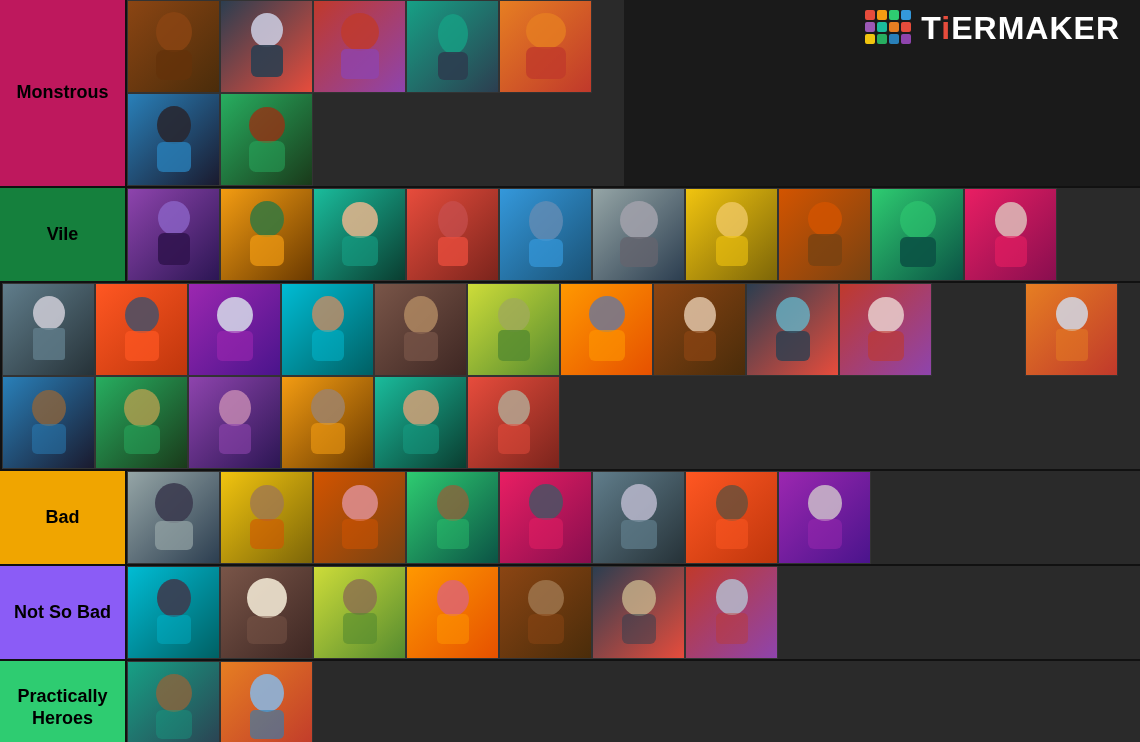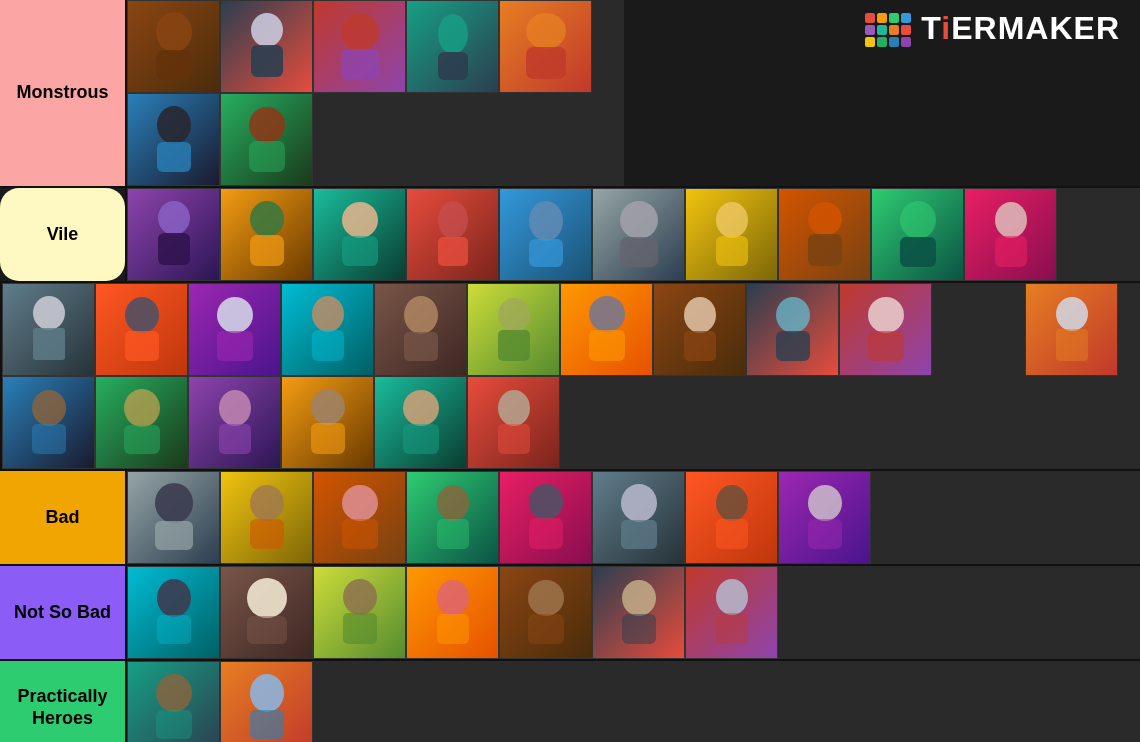--- a/index.html
+++ b/index.html
@@ -53,29 +53,29 @@
       color: #ccc;
       text-align: center;
       padding: 4px;
       border: 1px solid #333;
       background: #3a3a3a;
       overflow: hidden;
       position: relative;
     }
 
     
-    .monstrous { background-color: #fca5a5; }
-    .vile { background-color: #fef9c3; border-radius: 19px; }
+    .monstrous { background-color: #be185d; }
+    .vile { background-color: #15803d; }
     .evil { background-color: #f1948a; }
     .bad { background-color: #f0a500; }
     .not-so-bad { background-color: #8b5cf6; }
     .practically-heroes { background-color: #2ecc71; }
     .logo-area {
       display: flex;
-      align-items: flex-end;
+      align-items: flex-start;
       gap: 10px;
       position: absolute;
       top: 10px;
       right: 20px;
     }
     .logo-grid {
       display: grid;
       grid-template-columns: repeat(4, 10px);
       grid-template-rows: repeat(3, 10px);
       gap: 2px;

